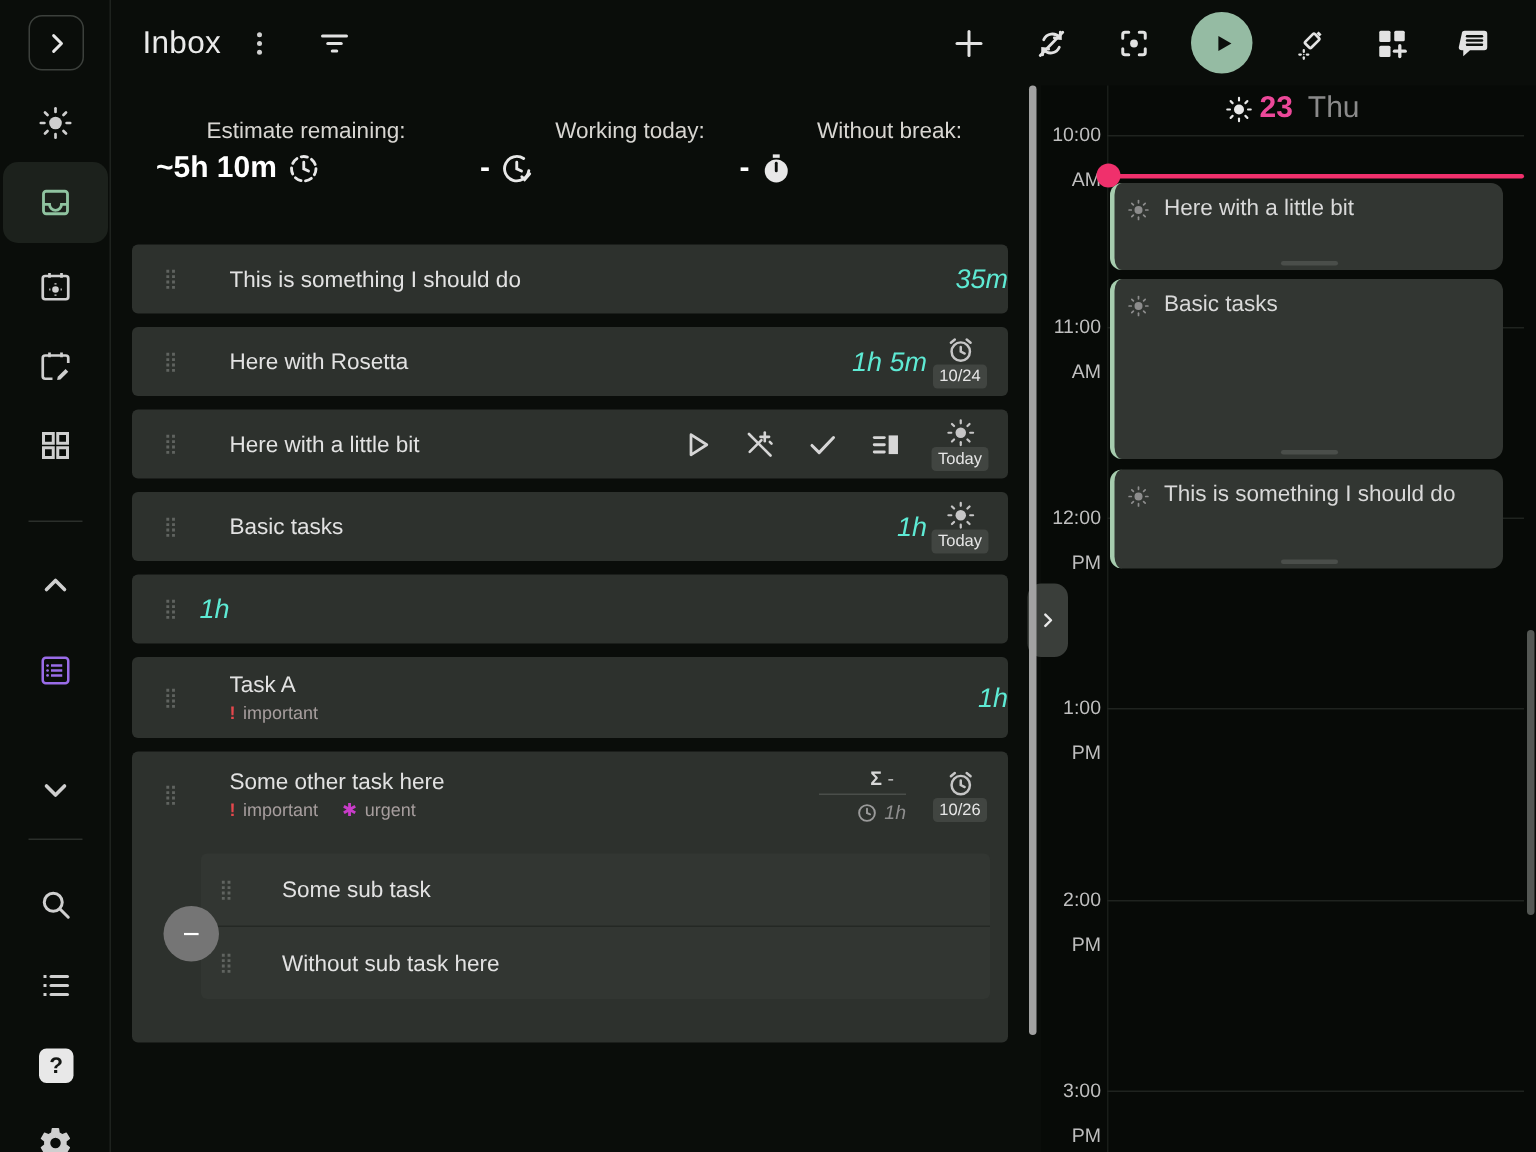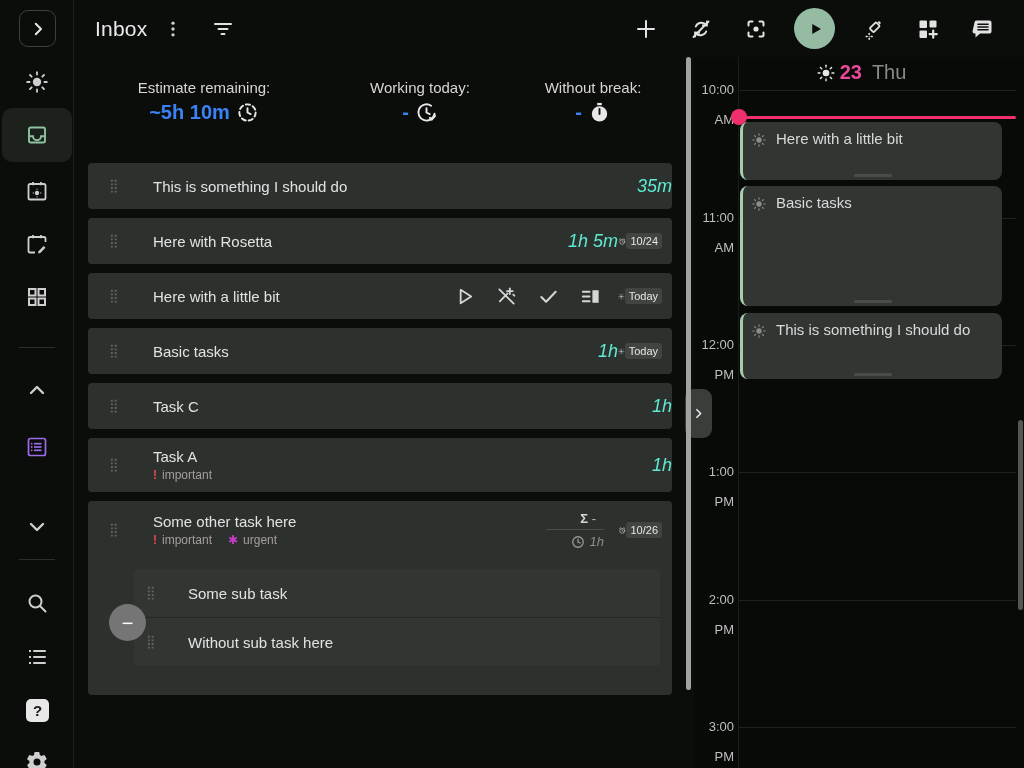--- a/index.html
+++ b/index.html
@@ -26,29 +26,29 @@
   .play-btn { width:41px; height:41px; border-radius:50%; background:#95bba3; display:flex; align-items:center; justify-content:center; cursor:pointer; margin:0 -5px; flex:none; }
 
   
   #main { position:absolute; left:75px; top:57px; width:628px; height:711px; }
   .stats { position:absolute; top:22px; left:0; right:0; display:flex; }
   .stat { text-align:center; }
   .stat-1 { position:absolute; left:29px; width:200px; }
   .stat-2 { position:absolute; left:245px; width:200px; }
   .stat-3 { position:absolute; left:418px; width:200px; }
   .stat-label { font-size:15px; color:#d8d6d2; }
-  .stat-value { margin-top:5px; display:flex; align-items:center; justify-content:center; gap:6px; font-size:20px; font-weight:bold; color:#3b82f6; }
+  .stat-value { margin-top:5px; display:flex; align-items:center; gap:6px; font-size:20px; font-weight:bold; color:#ffffff; }
   .stat-value svg { width:23px; height:23px; color:#e8e8e8; }
 
   #task-list { position:absolute; left:13px; top:106px; width:584px; }
   .row { position:relative; display:flex; align-items:center; background:#2d312d; border-radius:4px; margin-bottom:9px; height:46px; }
   .handle { padding-left:21px; width:45px; color:#606460; font-size:13px; line-height:12px; cursor:grab; flex:none; }
   .t-title { font-size:15px; color:#e2e2e2; margin-left:20px; flex:1; min-width:0; }
   .t-time { font-style:italic; font-size:18px; color:#5eead4; margin-right:0; white-space:nowrap; }
-  .badgecol { width:44px; display:flex; flex-direction:row; align-items:center; margin-right:10px; flex:none; }
+  .badgecol { width:44px; display:flex; flex-direction:column; align-items:center; margin-right:10px; flex:none; }
   .badgecol svg { width:21px; height:21px; color:#c6c6c6; }
   .badge { background:#414541; color:#e6e6e6; font-size:11px; line-height:14px; padding:1px 4px; border-radius:3px; margin-top:-1px; white-space:nowrap; }
   .hover-actions { display:flex; align-items:center; gap:19px; margin-right:16px; }
   .hover-actions svg { width:23px; height:23px; color:#d6d6d6; cursor:pointer; }
   .row-tall { height:54px; }
   .tcol { flex:1; margin-left:20px; min-width:0; }
   .tcol .t-title { margin-left:0; }
   .tags { display:flex; align-items:center; gap:16px; margin-top:3px; font-size:12px; color:#a79e9e; }
   .tag { display:flex; align-items:center; gap:5px; }
   .tag-mark-red { color:#e5484d; font-weight:bold; }
@@ -423,21 +423,20 @@
               <line x1="5.3" y1="18.7" x2="6.9" y2="17.1"></line>
               <line x1="17.1" y1="6.9" x2="18.7" y2="5.3"></line>
             </g>
           </svg>
         <span class="badge">Today</span>
       </span>
     </div>
 
     <div class="row">
       <span class="handle">⣿</span>
-      <span class="t-title">Task C</span>
       <span class="t-time">1h</span>
     </div>
 
     <div class="row row-tall">
       <span class="handle">⣿</span>
       <div class="tcol">
         <div class="t-title">Task A</div>
         <div class="tags">
           <span class="tag">
               <span class="tag-mark-red">!</span>

